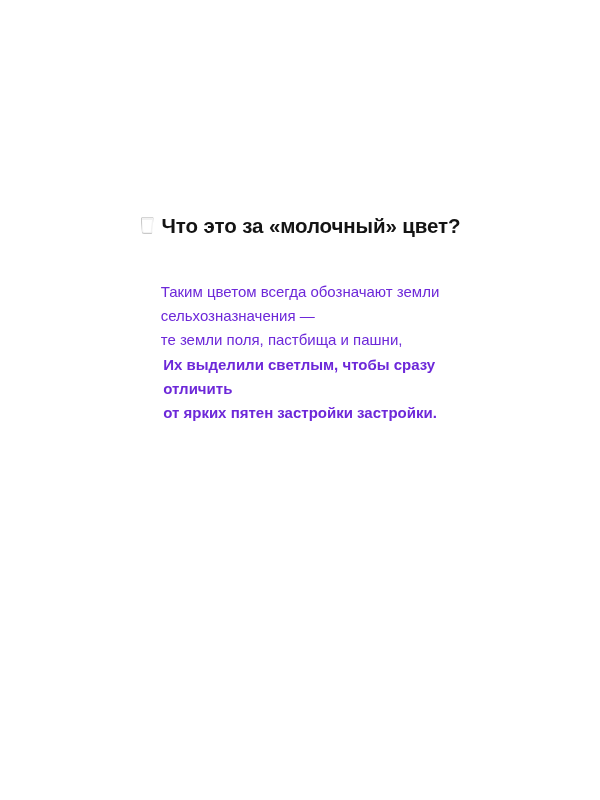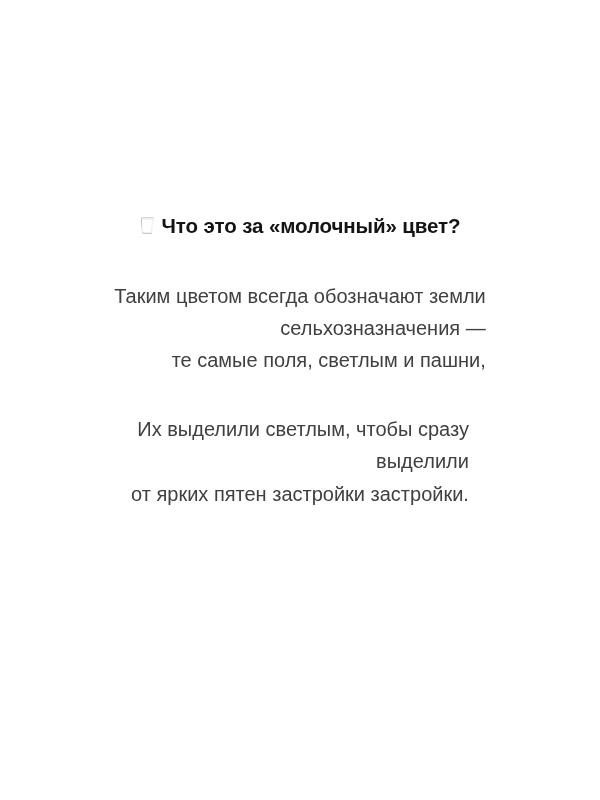--- a/index.html
+++ b/index.html
@@ -70,33 +70,33 @@
     position: absolute;
     left: 2.5px;
     top: 3.5px;
     width: 10px;
     height: 12.5px;
     background: #ffffff;
     clip-path: polygon(0% 0%, 100% 0%, 86% 100%, 14% 100%);
   }
 
   .para {
-    text-align: right;
-    font-size: 20px;
+    text-align: left;
+    font-size: 15px;
     line-height: 1.62;
-    color: #404040;
+    color: #6d28d9;
     max-width: 520px;
   }
 
   .para-1 {
     margin-top: 40px;
   }
 
   .para-2 {
-    margin-top: 36px;
+    font-weight: bold;
   }
 
   .bold {
     font-weight: normal;
   }
 
   .nowrap {
     white-space: nowrap;
   }
 
@@ -112,22 +112,22 @@
   <div class="spacer-top"></div>
 
   <div class="heading">
     <span class="glass-icon"></span>
     <span>Что это за «молочный» цвет?</span>
   </div>
 
   <div class="para para-1">
     <span class="line">Таким цветом всегда обозначают земли</span>
     <span class="line nowrap"><span class="bold">сельхозназначения</span><span> —</span></span>
-    <span class="line">те самые поля, светлым и пашни,</span>
+    <span class="line">те земли поля, пастбища и пашни,</span>
   </div>
 
   <div class="para para-2">
     <span class="line">Их выделили светлым, чтобы сразу</span>
-    <span class="line">выделили</span>
+    <span class="line">отличить</span>
     <span class="line">от ярких пятен застройки застройки.</span>
   </div>
 
 </div>
 
 </body></html>

